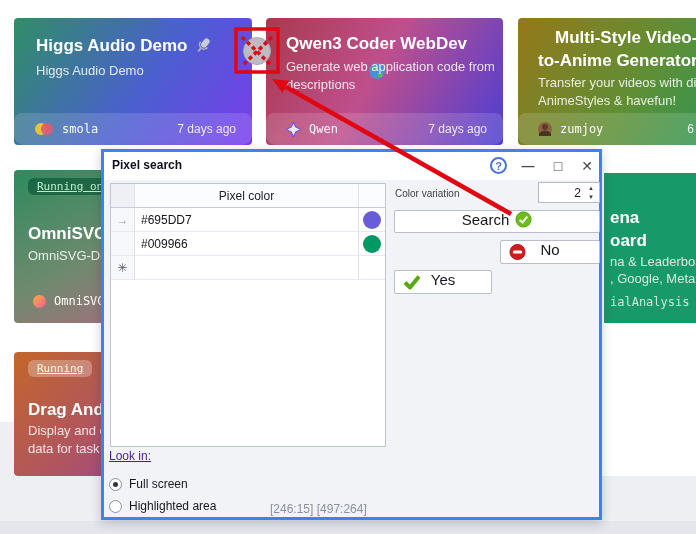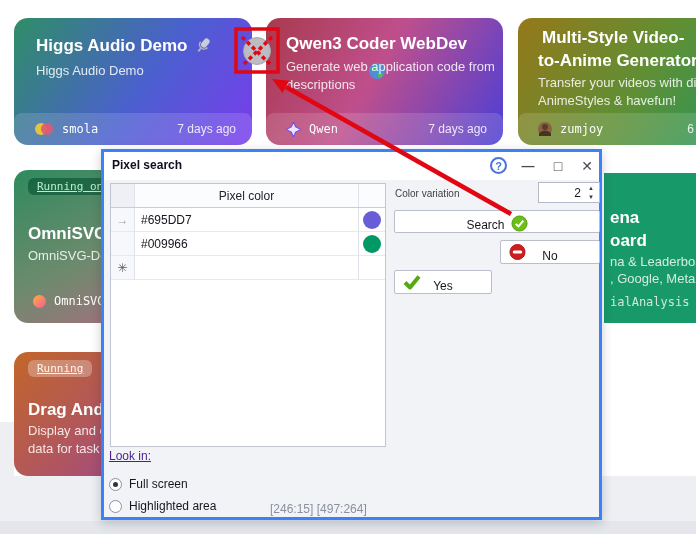--- a/index.html
+++ b/index.html
@@ -5,21 +5,21 @@
   html,body{margin:0;padding:0;background:#fff;}
   #page{position:relative;width:696px;height:534px;overflow:hidden;background:#ffffff;
         font-family:"Liberation Sans",sans-serif;}
   .abs{position:absolute;}
 
   
   .strip{background:#edeff3;}
   .strip2{background:#e4e6ec;}
 
   
-  .card{position:absolute;border-radius:14px;color:#fff;overflow:hidden;}
+  .card{position:absolute;border-radius:4px;color:#fff;overflow:hidden;}
   .card-title{font-weight:bold;font-size:17px;line-height:23px;display:flex;align-items:center;gap:7px;}
   .card-sub{font-size:13px;line-height:18px;color:rgba(255,255,255,.85);}
   .card-foot{position:absolute;left:0;right:0;bottom:0;height:32px;
              background:rgba(255,255,255,.14);border-radius:8px 8px 10px 10px;
              display:flex;align-items:center;padding:0 16px 0 20px;box-sizing:border-box;gap:8px;}
   .mono{font-family:"DejaVu Sans Mono","Liberation Mono",monospace;}
   .foot-name{font-size:12px;color:#fdfdfd;}
   .foot-time{margin-left:auto;font-size:12px;color:rgba(255,255,255,.85);}
   .badge{display:inline-block;font-size:11px;padding:2px 9px;border-radius:6px;text-decoration:underline;}
 
@@ -52,21 +52,21 @@
   .swatch{width:18px;height:18px;border-radius:50%;}
 
   .fieldlabel{position:absolute;font-size:10px;color:#404040;}
   #spinbox{position:absolute;left:434px;top:30px;width:62px;height:21px;background:#fff;
            border:1px solid #b4b8c8;box-sizing:border-box;}
   #spinval{position:absolute;right:18px;top:3px;font-size:12px;}
   .spin-arrows{position:absolute;right:2px;top:1px;display:flex;flex-direction:column;gap:1px;}
   .spin-arrows span{font-size:6px;line-height:8px;color:#3a3a44;text-align:center;width:12px;}
 
   .dlgbtn{position:absolute;background:#fff;border:1px solid #b9bdcc;border-radius:2px;box-sizing:border-box;
-          display:flex;align-items:flex-end;justify-content:center;font-size:12px;color:#16161e;}
+          display:flex;align-items:flex-start;justify-content:center;font-size:15px;color:#16161e;}
   .btn-ico{position:absolute;left:8px;top:50%;transform:translateY(-50%);display:flex;}
 
   #lookin{position:absolute;left:5px;top:297px;font-size:12px;text-decoration:underline;color:#4c1d95;}
   .radio-row{position:absolute;display:flex;align-items:center;gap:7px;font-size:12px;color:#16161e;}
   .radio{width:13px;height:13px;border-radius:50%;border:1px solid #8a92a2;background:#fff;
          display:flex;align-items:center;justify-content:center;box-sizing:border-box;}
   .radio .dot{width:5px;height:5px;border-radius:50%;background:#30343c;display:none;}
   .radio.sel .dot{display:block;}
   #coords{position:absolute;left:166px;top:350px;font-size:12px;color:#8b90a0;}
 
@@ -118,21 +118,21 @@
     <div class="card-foot">
       <svg width="15" height="15" viewBox="0 0 14 14">
         <polygon points="7,0 9,4.6 14,7 9,9.4 7,14 5,9.4 0,7 5,4.6" fill="#eae6ff" stroke="#6d4df0" stroke-width="1"></polygon>
       </svg>
       <span class="mono foot-name">Qwen</span>
       <span class="foot-time">7 days ago</span>
     </div>
   </div>
 
   <div class="card" style="left:518px;top:18px;width:192px;height:127px;background:linear-gradient(125deg,#96781a 0%,#5f8f35 60%,#2f9655 100%);">
-    <div class="abs card-title" style="left:24px;top:8px;white-space:nowrap;">Multi-Style Video-</div>
+    <div class="abs card-title" style="left:37px;top:8px;white-space:nowrap;">Multi-Style Video-</div>
     <div class="abs card-title" style="left:20px;top:31px;white-space:nowrap;">to-Anime Generator</div>
     <div class="abs card-sub" style="left:20px;top:56px;white-space:nowrap;">Transfer your videos with dif</div>
     <div class="abs card-sub" style="left:20px;top:74px;white-space:nowrap;">AnimeStyles &amp; havefun!</div>
     <div class="card-foot">
       <svg width="14" height="14" viewBox="0 0 14 14">
         <circle cx="7" cy="7" r="7" fill="#8a6242"></circle>
           <circle cx="7" cy="5" r="3" fill="#5a3c28"></circle>
           <path d="M1 11 q6 -5 12 0 v3 h-12z" fill="#4a3222"></path>
       </svg>
       <span class="mono foot-name">zumjoy</span>

